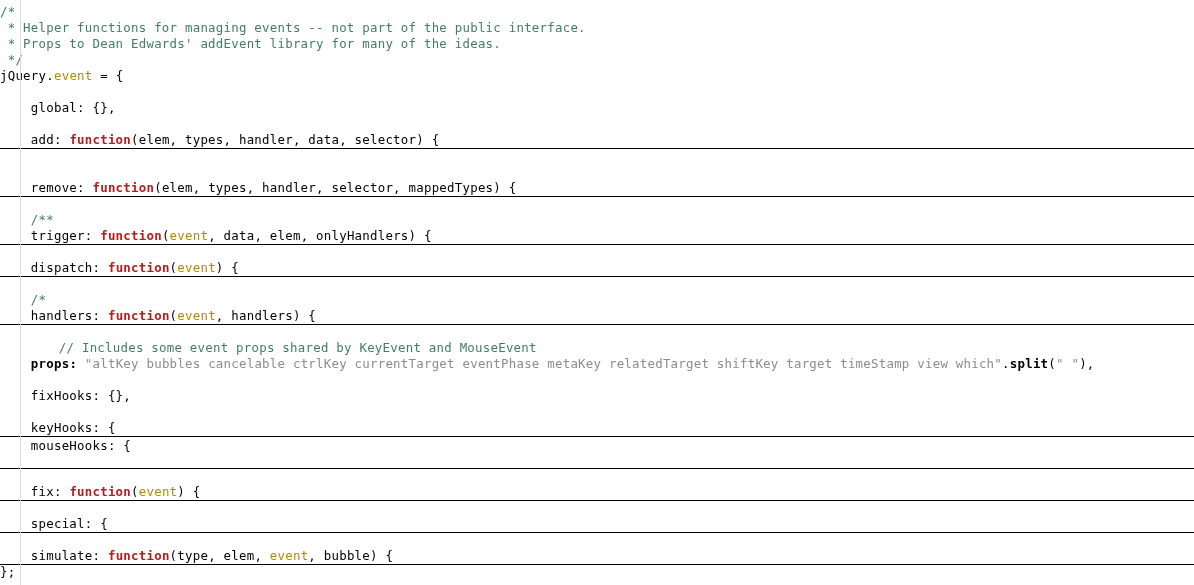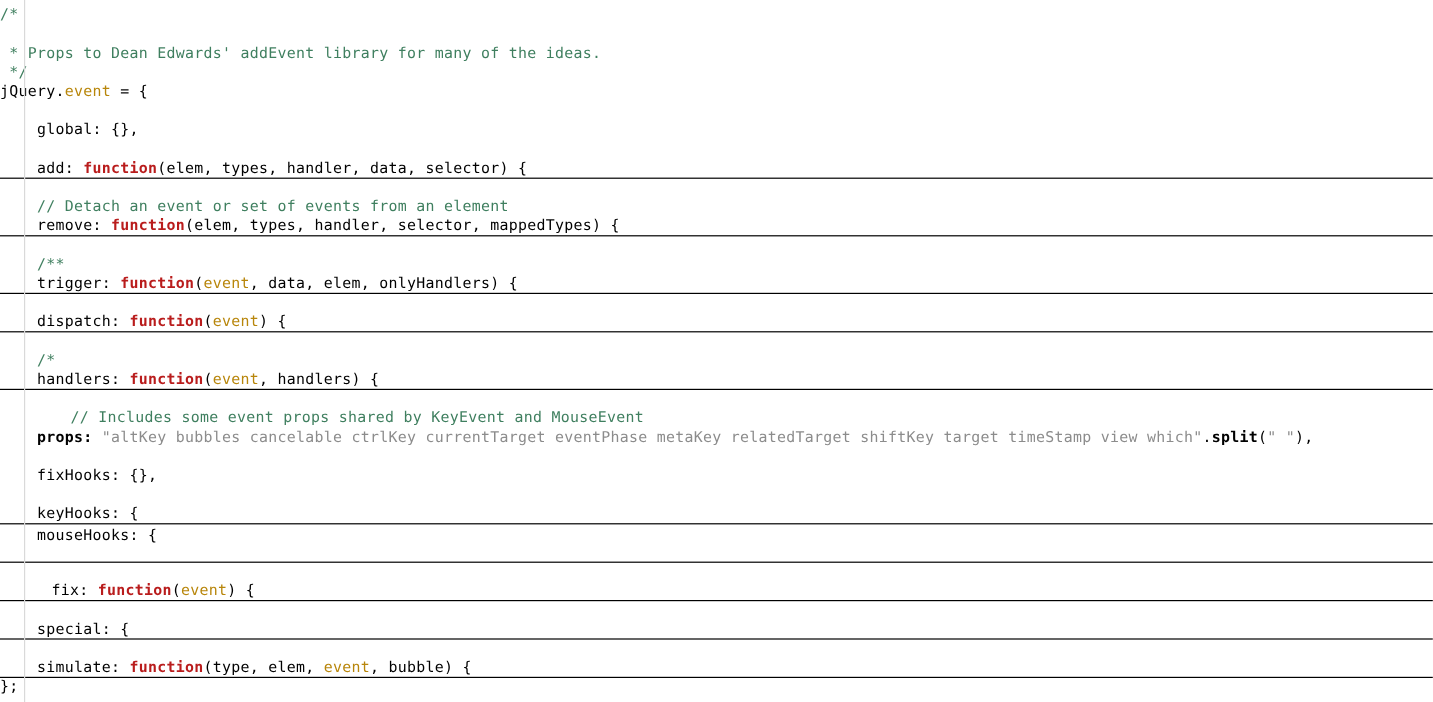--- a/index.html
+++ b/index.html
@@ -66,45 +66,45 @@
   .tok-prop      { color: #000000; font-weight: bold; }
   .tok-string    { color: #8c8c8c; }
   .tok-plain     { color: #000000; }
 </style>
 </head>
 <body>
 
 <div id="editor" style="background: rgb(255, 255, 255);">
   <div class="code-area" id="code-area">
       <div class="code-line" style="top: 4px;"><span class="tok-comment">/*</span></div>
+      <div class="code-line" style="top: 20px;"><span class="tok-comment"> * Helper functions for managing events -- not part of the public interface.</span></div>
       <div class="code-line" style="top: 36px;"><span class="tok-comment"> * Props to Dean Edwards' addEvent library for many of the ideas.</span></div>
       <div class="code-line" style="top: 52px;"><span class="tok-comment"> */</span></div>
       <div class="code-line" style="top: 68px;"><span class="tok-plain">jQuery.</span><span class="tok-param">event</span><span class="tok-plain"> = {</span></div>
       <div class="code-line" style="top: 100px;"><span class="tok-plain">    global: {},</span></div>
       <div class="code-line" style="top: 132px;"><span class="tok-plain">    add: </span><span class="tok-keyword">function</span><span class="tok-plain">(elem, types, handler, data, selector) {</span></div>
       <div class="fold-rule" style="top: 148px; background: rgb(0, 0, 0);"></div>
-      <div class="code-line" style="top: 164px;"><span class="tok-comment">    // Detach an event or set of events from an element</span></div>
       <div class="code-line" style="top: 180px;"><span class="tok-plain">    remove: </span><span class="tok-keyword">function</span><span class="tok-plain">(elem, types, handler, selector, mappedTypes) {</span></div>
       <div class="fold-rule" style="top: 196px; background: rgb(0, 0, 0);"></div>
       <div class="code-line" style="top: 212px;"><span class="tok-comment">    /**</span></div>
       <div class="code-line" style="top: 228px;"><span class="tok-plain">    trigger: </span><span class="tok-keyword">function</span><span class="tok-plain">(</span><span class="tok-param">event</span><span class="tok-plain">, data, elem, onlyHandlers) {</span></div>
       <div class="fold-rule" style="top: 244px; background: rgb(0, 0, 0);"></div>
       <div class="code-line" style="top: 260px;"><span class="tok-plain">    dispatch: </span><span class="tok-keyword">function</span><span class="tok-plain">(</span><span class="tok-param">event</span><span class="tok-plain">) {</span></div>
       <div class="fold-rule" style="top: 276px; background: rgb(0, 0, 0);"></div>
       <div class="code-line" style="top: 292px;"><span class="tok-comment">    /*</span></div>
       <div class="code-line" style="top: 308px;"><span class="tok-plain">    handlers: </span><span class="tok-keyword">function</span><span class="tok-plain">(</span><span class="tok-param">event</span><span class="tok-plain">, handlers) {</span></div>
       <div class="fold-rule" style="top: 324px; background: rgb(0, 0, 0);"></div>
       <div class="code-line" style="top: 340px; margin-left: 28px;"><span class="tok-comment">    // Includes some event props shared by KeyEvent and MouseEvent</span></div>
       <div class="code-line" style="top: 356px;"><span class="tok-plain">    </span><span class="tok-prop">props:</span><span class="tok-plain"> </span><span class="tok-string">"altKey bubbles cancelable ctrlKey currentTarget eventPhase metaKey relatedTarget shiftKey target timeStamp view which"</span><span class="tok-plain">.</span><span class="tok-prop">split</span><span class="tok-plain">(</span><span class="tok-string">" "</span><span class="tok-plain">),</span></div>
       <div class="code-line" style="top: 388px;"><span class="tok-plain">    fixHooks: {},</span></div>
       <div class="code-line" style="top: 420px;"><span class="tok-plain">    keyHooks: {</span></div>
       <div class="fold-rule" style="top: 436px; background: rgb(0, 0, 0);"></div>
       <div class="code-line" style="top: 424px; margin-top: 14px;"><span class="tok-plain">    mouseHooks: {</span></div>
       <div class="fold-rule" style="top: 468px; background: rgb(0, 0, 0);"></div>
-      <div class="code-line" style="top: 484px; padding-left: 12px;"><span class="tok-plain">    fix: </span><span class="tok-keyword">function</span><span class="tok-plain">(</span><span class="tok-param">event</span><span class="tok-plain">) {</span></div>
+      <div class="code-line" style="top: 484px;"><span class="tok-plain">    fix: </span><span class="tok-keyword">function</span><span class="tok-plain">(</span><span class="tok-param">event</span><span class="tok-plain">) {</span></div>
       <div class="fold-rule" style="top: 500px; background: rgb(0, 0, 0);"></div>
       <div class="code-line" style="top: 516px;"><span class="tok-plain">    special: {</span></div>
       <div class="fold-rule" style="top: 532px; background: rgb(0, 0, 0);"></div>
       <div class="code-line" style="top: 548px;"><span class="tok-plain">    simulate: </span><span class="tok-keyword">function</span><span class="tok-plain">(type, elem, </span><span class="tok-param">event</span><span class="tok-plain">, bubble) {</span></div>
       <div class="fold-rule" style="top: 564px; background: rgb(0, 0, 0);"></div>
       <div class="code-line" style="top: 564px;"><span class="tok-plain">};</span></div>
     </div>
 <div class="indent-guide" style="left: 20px; background: rgb(217, 217, 217);"></div>
   </div>
 

